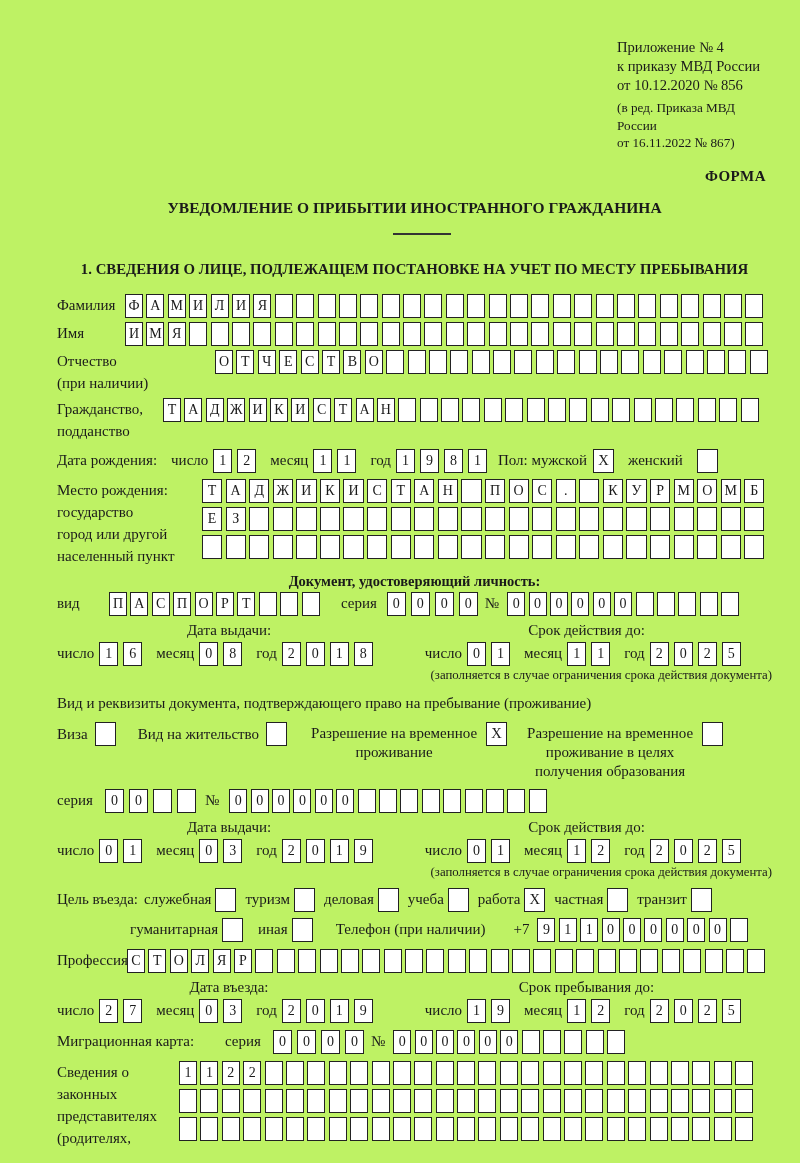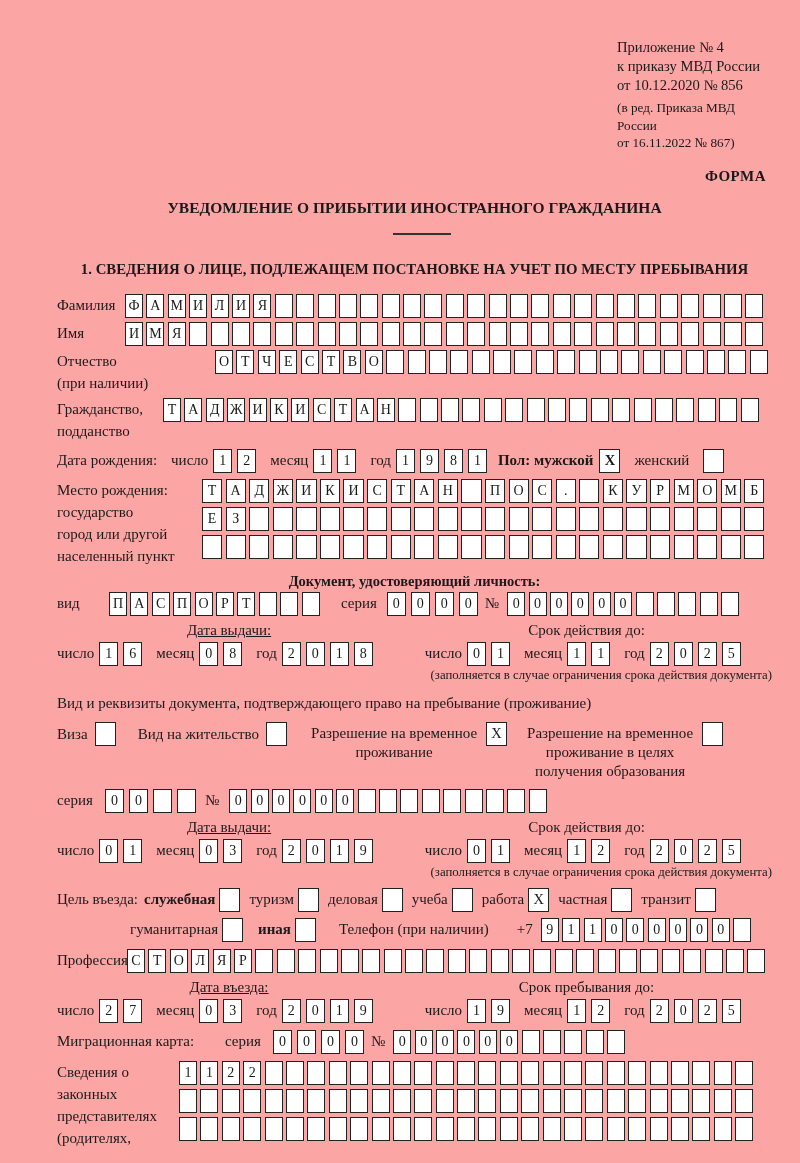--- a/index.html
+++ b/index.html
@@ -1,17 +1,17 @@
 <!DOCTYPE html>
 <html><head>
 <meta charset="utf-8">
 <style>
   html,body { margin:0; padding:0; background:#888; }
   .page {
-    width:800px; height:1163px; background:#fca5a5; margin:0 auto;
+    width:800px; height:1163px; background:#bef264; margin:0 auto;
     box-sizing:border-box; padding:38px 28px 16px 57px;
     font-family:"Liberation Serif","DejaVu Serif",serif; color:#1a1a1a;
     position:relative; overflow:hidden; font-size:15px;
   }
   .hdr { margin-left:560px; line-height:19px; font-size:14.6px; }
   .hdr .sub { font-size:13.2px; line-height:17.5px; }
   .hdr .gap { height:4px; }
   .forma { text-align:right; padding-right:6px; font-weight:bold; font-size:15px; margin-top:16px; letter-spacing:.5px; }
   .title { text-align:center; font-weight:bold; font-size:15.5px; line-height:22px; margin-top:12px; }
   .blank-line { display:inline-block; width:58px; border-bottom:2px solid #333; margin-left:14px; vertical-align:baseline; }
@@ -30,25 +30,25 @@
     border:1.5px solid #222; margin-right:3.4px; text-align:center;
     font-size:14px; line-height:21px; background:#fff; vertical-align:middle;
   }
   .wide .cell { width:20.2px; }
   .dg .cell { width:19px; margin-right:5px; }
   .box {
     display:inline-block; box-sizing:border-box; width:21px; height:24px;
     border:1.5px solid #222; text-align:center; font-size:14.5px; line-height:21px;
     background:#fff; vertical-align:middle; flex:none;
   }
-  .ml6{margin-left:6px;font-weight:bold;} .ml14{margin-left:14px;}
+  .ml6{margin-left:6px;} .ml14{margin-left:14px;}
 
   .doc-head { text-align:center; font-weight:bold; font-size:14.5px; margin-top:6px; }
   .date-heads { display:flex; margin-top:6px; font-size:15px; }
-  .date-heads .h1 { width:345px; text-align:center;text-decoration:underline; }
+  .date-heads .h1 { width:345px; text-align:center; }
   .date-heads .h2 { width:372px; text-align:center; }
   .date-row { display:flex; align-items:center; margin-top:3px; }
   .dgroup { display:flex; align-items:center; }
   .dgroup .t { margin-right:5px; }
   .dgroup .t2 { margin-left:9px; margin-right:5px; }
   .rgt { margin-left:47px; }
   .note { text-align:right; font-size:12.8px; margin-top:2px; color:#1a1a1a; }
   .plain { margin-top:8px; line-height:25px; }
 
   .optrow { display:flex; align-items:flex-start; margin-top:6px; }

